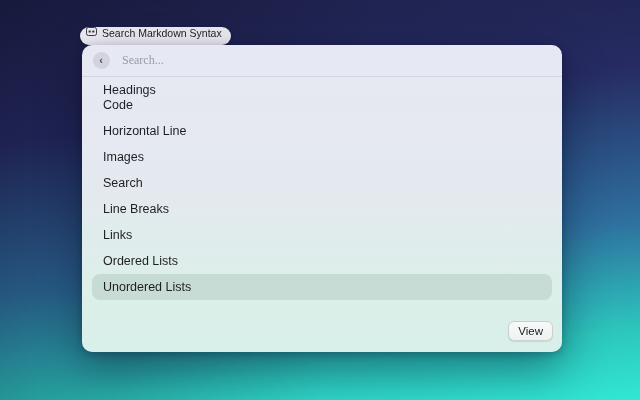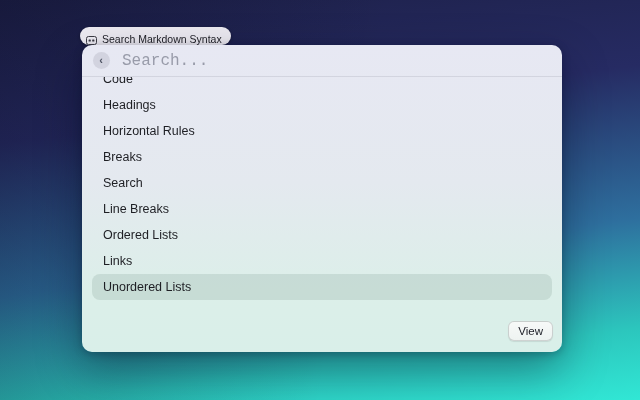--- a/index.html
+++ b/index.html
@@ -8,21 +8,21 @@
     font-family: "Liberation Sans", sans-serif;
     position: relative;
     background:
       linear-gradient(100deg, rgba(8,8,28,0.28) 0%, rgba(8,8,28,0) 55%),
       linear-gradient(173deg, #1d2048 0%, #262b63 30%, #2e6f9e 62%, #2cc6bd 85%, #31e7d5 100%);
   }
 
   
   .pill {
     position: absolute; left: 80px; top: 27px; height: 18px;
-    display: flex; align-items: flex-end; gap: 5px;
+    display: flex; align-items: flex-start; gap: 5px;
     padding: 0 9px 0 6px;
     background: #eceaf1; border-radius: 9px;
     box-shadow: 0 1px 3px rgba(0,0,10,0.35);
     cursor: default;
   }
   .pill .key-icon { display: inline-flex; width: 11px; height: 9px; }
   .pill .pill-label { font-size: 10.5px; font-weight: 500; color: #1d1d24; white-space: nowrap; }
 
   
   .panel {
@@ -40,22 +40,22 @@
   }
   .back-btn {
     width: 17px; height: 17px; border-radius: 50%;
     background: #d2d3df; border: none;
     display: flex; align-items: center; justify-content: center;
     color: #4c5160; font-size: 11px; line-height: 1; font-weight: 700;
     cursor: pointer; padding: 0 1px 1px 0;
   }
   .search-input {
     flex: 1; border: none; background: transparent; outline: none;
-    font-family: Liberation Mono, monospace;
-    font-size: 16px; color: #2a2a33;
+    font-family: Liberation Serif, serif;
+    font-size: 12px; color: #2a2a33;
   }
   .search-input::placeholder { color: #989ba9; }
 
   
   .list { position: absolute; top: 32px; left: 0; right: 0; bottom: 26px; overflow: hidden; }
   .row {
     height: 26px; margin: 0 10px; padding-left: 11px;
     display: flex; align-items: center;
     border-radius: 8px; cursor: pointer;
   }
@@ -97,43 +97,43 @@
 <div class="panel">
 
   <div class="search-bar">
     <button class="back-btn">
       <span>‹</span>
     </button>
     <input class="search-input" type="text" placeholder="Search..." style="">
   </div>
 
   <div class="list">
+      <div class="row">
+    <span class="row-label">Headings</span>
+  </div>
       <div class="row clipped">
     <span class="row-label">Code</span>
   </div>
       <div class="row">
-    <span class="row-label">Headings</span>
+    <span class="row-label">Horizontal Line</span>
   </div>
       <div class="row">
-    <span class="row-label">Horizontal Rules</span>
-  </div>
-      <div class="row">
-    <span class="row-label">Breaks</span>
+    <span class="row-label">Images</span>
   </div>
       <div class="row">
     <span class="row-label">Search</span>
   </div>
       <div class="row">
     <span class="row-label">Line Breaks</span>
   </div>
       <div class="row">
-    <span class="row-label">Ordered Lists</span>
+    <span class="row-label">Links</span>
   </div>
       <div class="row">
-    <span class="row-label">Links</span>
+    <span class="row-label">Ordered Lists</span>
   </div>
       <div class="row selected">
     <span class="row-label">Unordered Lists</span>
   </div>
     </div>
 
   <div class="footer">
     <button class="view-btn">View</button>
   </div>
 

